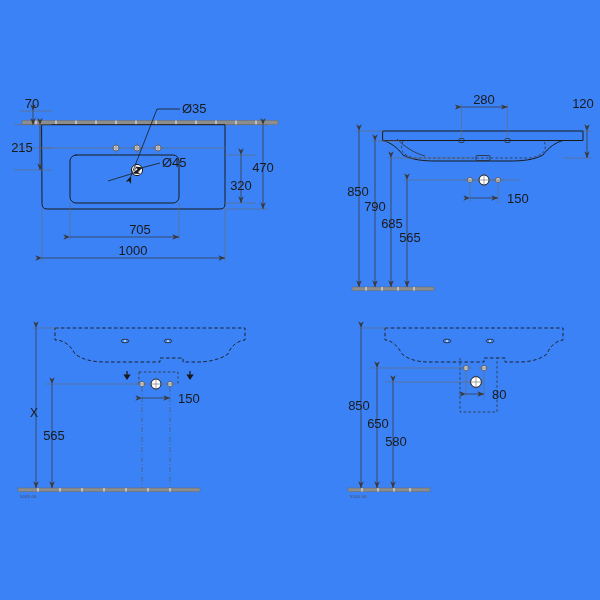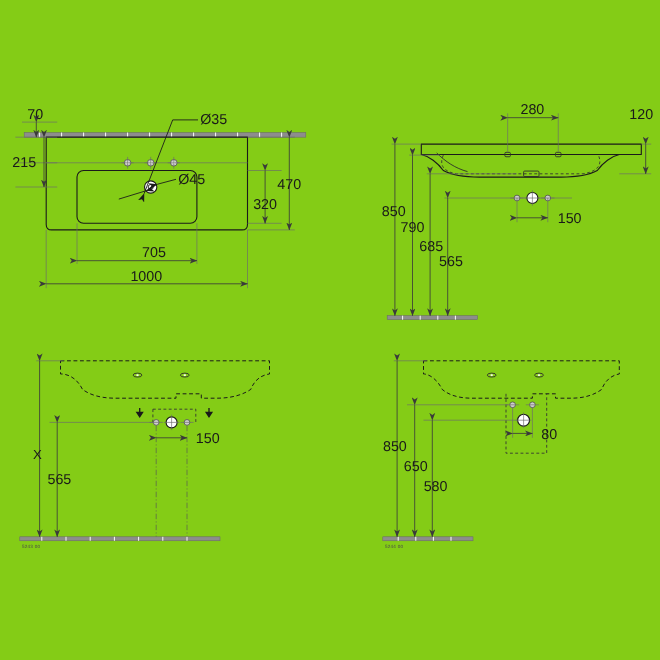--- a/index.html
+++ b/index.html
@@ -12,21 +12,21 @@
     width: 600px;
     height: 600px;
     font-family: "Liberation Sans", sans-serif;
     color: #1a1a1a;
     overflow: hidden;
   }
   #sheet {
     position: relative;
     width: 600px;
     height: 600px;
-    background: #84cc16;
+    background: #3b82f6;
   }
   #sheet svg {
     position: absolute;
     top: 0;
     left: 0;
   }
   .dim-text {
     font-family: "Liberation Sans", sans-serif;
     font-size: 13px;
     fill: #1a1a1a;

